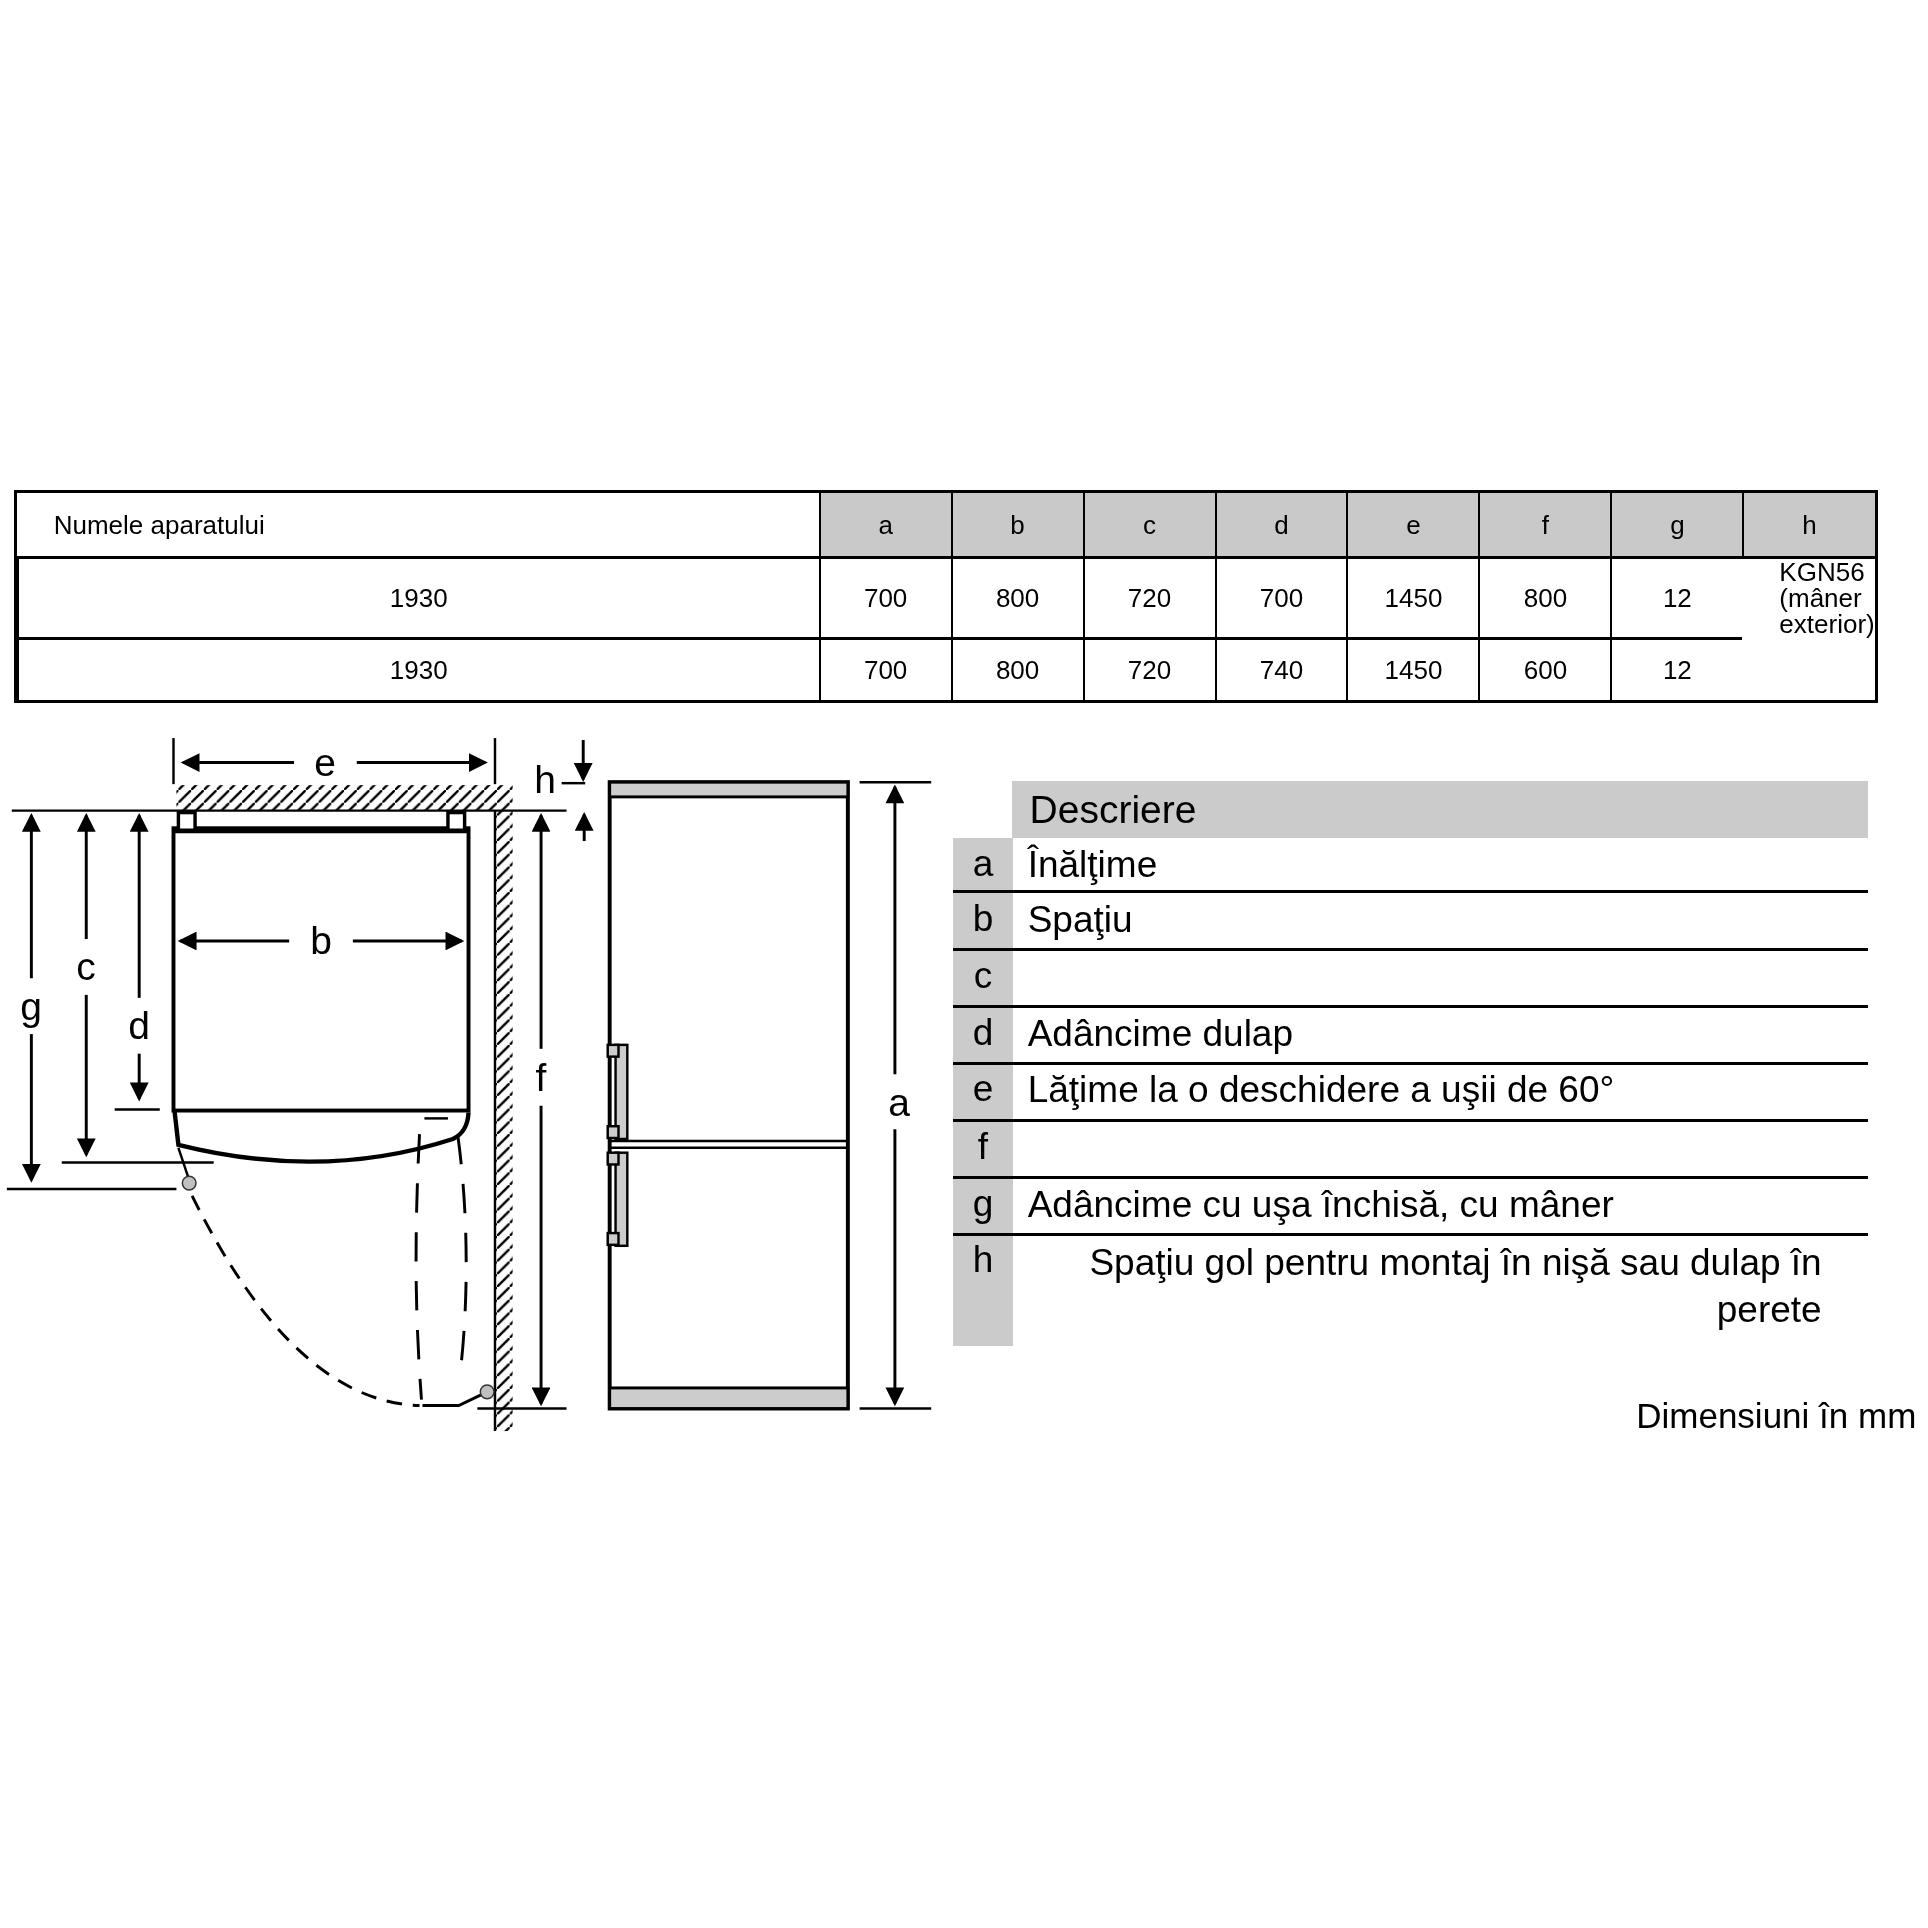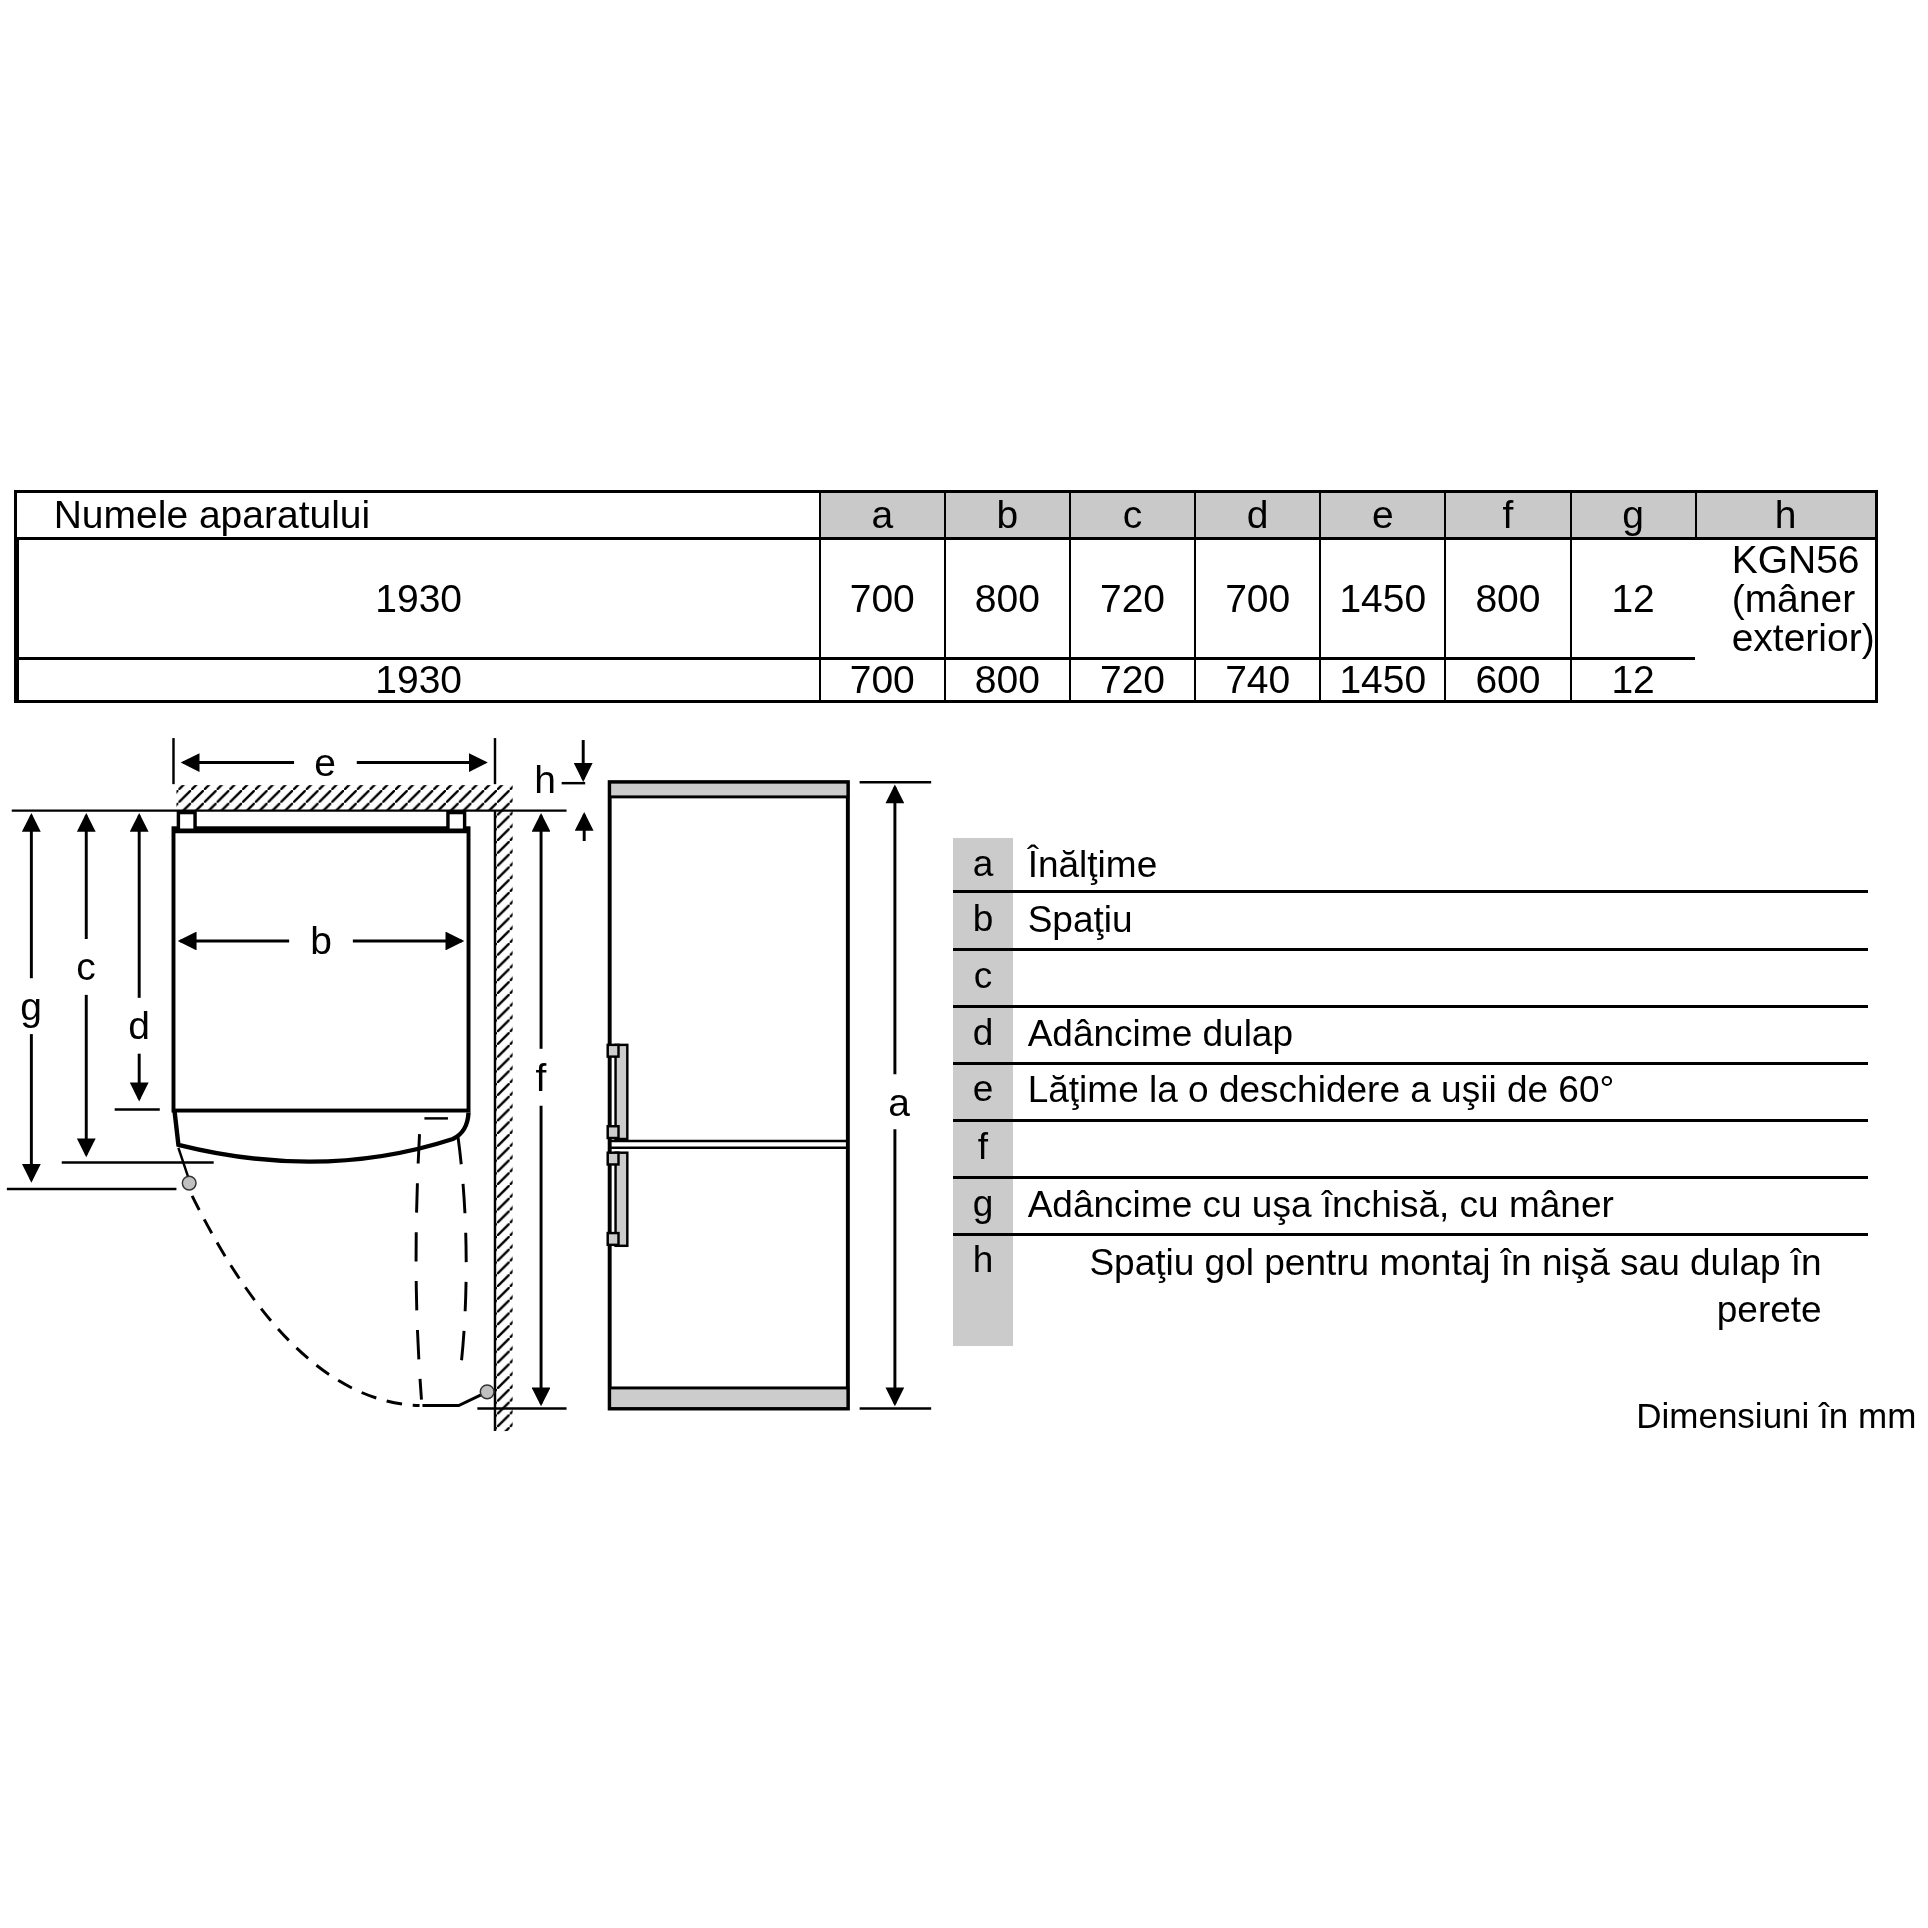--- a/index.html
+++ b/index.html
@@ -11,21 +11,21 @@
   .spec-table {
     position:absolute; left:13.7px; top:490px; width:1858px; height:207px;
     border:3.9px solid #000;
     display:grid;
     grid-template-columns:802px repeat(8, 1fr);
     grid-template-rows:1fr 1fr 1fr;
   }
   .st-cell {
     border-left:2.9px solid #000; border-top:3.9px solid #000;
     display:flex; align-items:center; justify-content:center;
-    font-size:39px; line-height:1; background:#fff;
+    font-size:26px; line-height:1; background:#fff;
   }
   .st-cell.row0 { border-top:none; }
   .st-cell.col0 { border-left:none; justify-content:flex-start; padding-left:37px; }
   .st-cell.hdr  { background:#c9c9c9; }
   
   .desc-band {
     position:absolute; left:1012px; top:781px; width:856px; height:57px;
     background:#cbcbcb; display:flex; align-items:center;
     font-size:39px; padding-left:17.6px; box-sizing:border-box;
   }
@@ -174,20 +174,21 @@
     <div class="st-cell">1930</div>
     <div class="st-cell">700</div>
     <div class="st-cell">800</div>
     <div class="st-cell">720</div>
     <div class="st-cell">740</div>
     <div class="st-cell">1450</div>
     <div class="st-cell">600</div>
     <div class="st-cell">12</div>
   </div>
 
+  <div class="desc-band">Descriere</div>
   <div class="desc-letter-band"></div>
 
   <div class="desc-sep" style="top:890px;"></div>
   <div class="desc-sep" style="top:948px;"></div>
   <div class="desc-sep" style="top:1005px;"></div>
   <div class="desc-sep" style="top:1062px;"></div>
   <div class="desc-sep" style="top:1119px;"></div>
   <div class="desc-sep" style="top:1176px;"></div>
   <div class="desc-sep" style="top:1233px;"></div>
 

